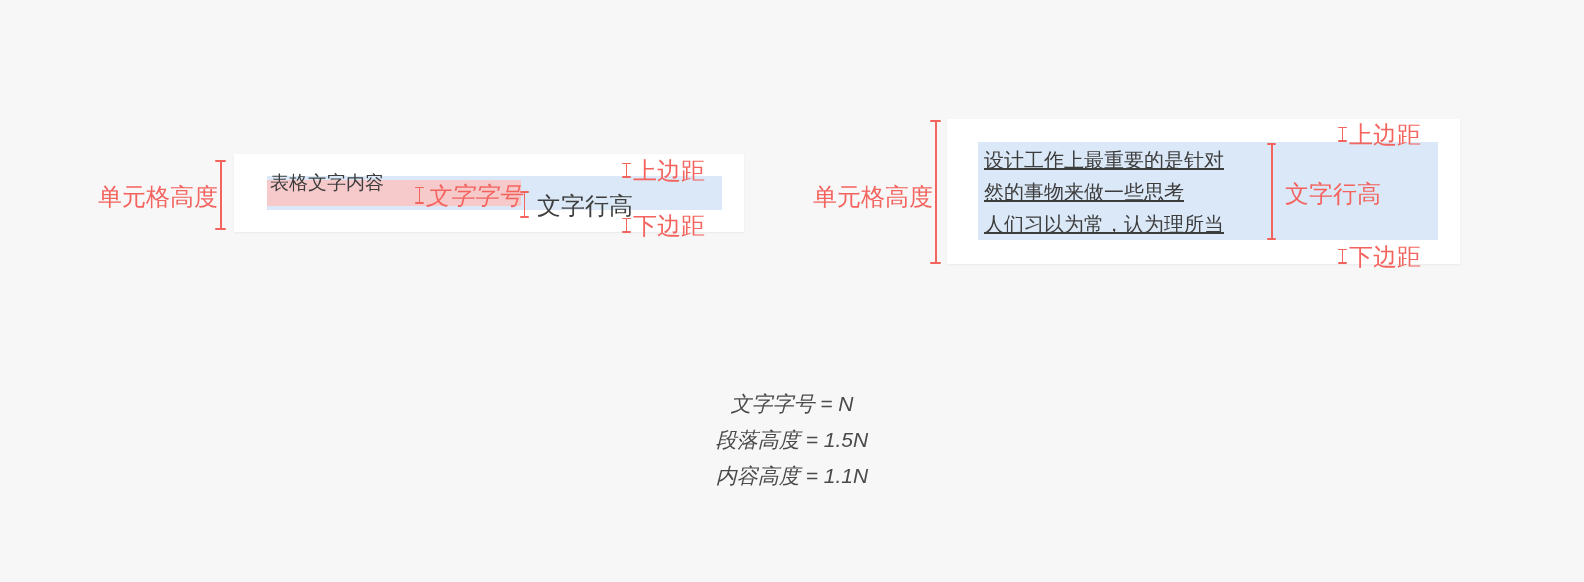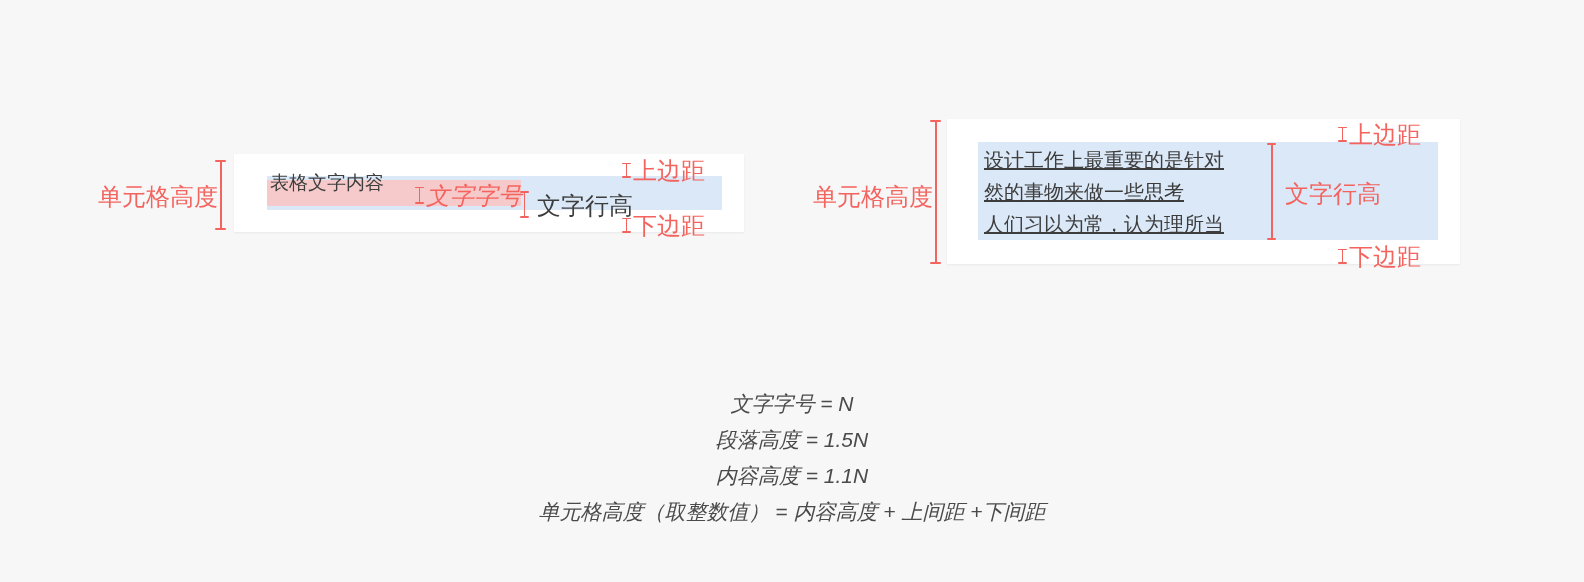--- a/index.html
+++ b/index.html
@@ -232,16 +232,15 @@
           <span class="cap"></span>
       </span>
       <span>下边距</span>
     </div>
   </div>
 
   <div class="formulas">
     <div class="line">文字字号 = N</div>
     <div class="line">段落高度 = 1.5N</div>
     <div class="line">内容高度 = 1.1N</div>
-    <div class="line">单元格高度（取整数值） = 内容高度 + 上间距 +下间距</div>
   </div>
 
 </div>
 
 </body></html>

